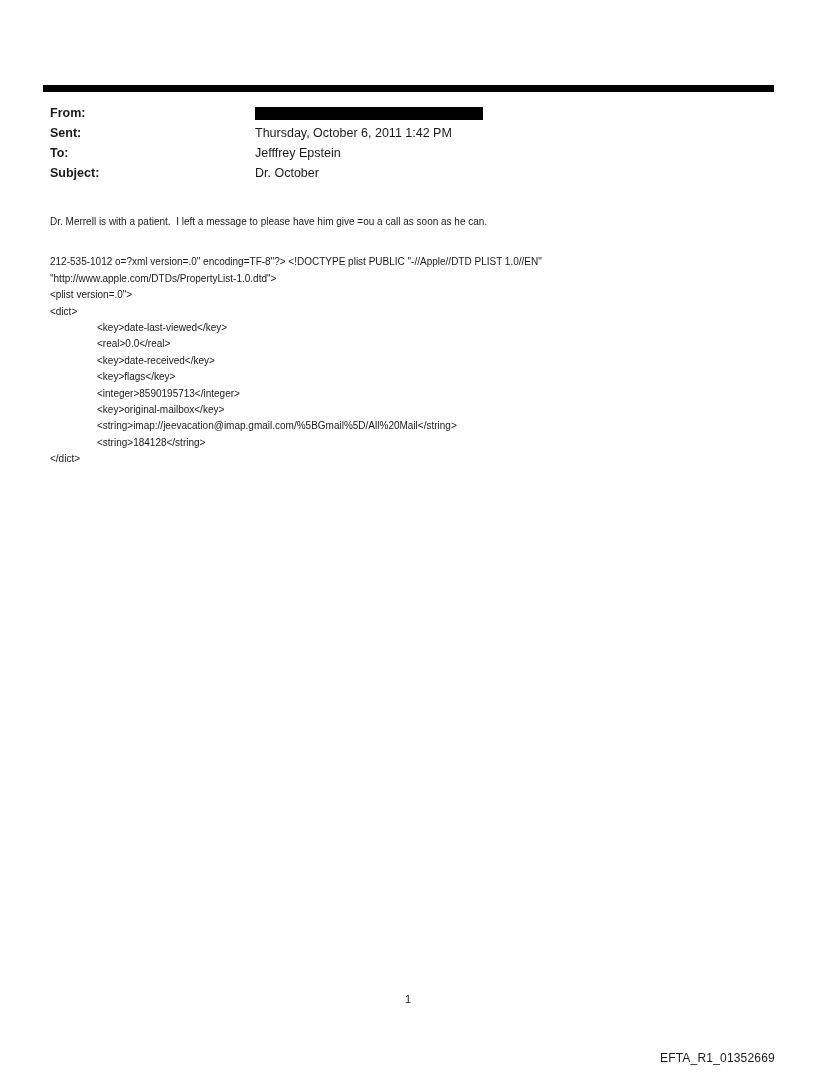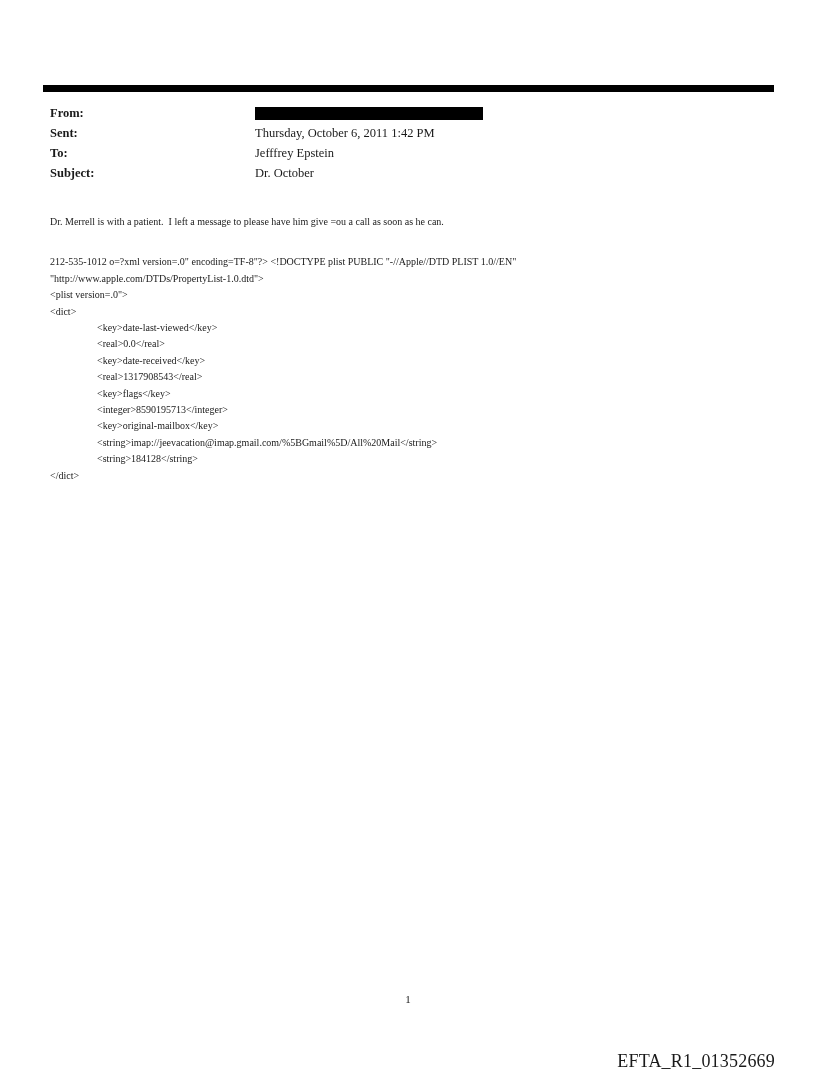--- a/index.html
+++ b/index.html
@@ -11,21 +11,20 @@
     font-family: "Liberation Sans", sans-serif;
     color: #1a1a1a;
     overflow: hidden;
   }
   .page {
     position: absolute;
     left: 0; top: 0;
     width: 816px;
     height: 780px;
     background: #ffffff;
-    font-family: Liberation Serif, serif;
   }
   .top-rule {
     position: absolute;
     left: 43px;
     top: 85px;
     width: 731px;
     height: 7px;
     background: #000000;
   }
   .headers {
@@ -73,21 +72,21 @@
     top: 993px;
     left: 0;
     width: 100%;
     text-align: center;
     font-size: 11px;
   }
   .stamp {
     position: absolute;
     top: 1051px;
     right: 41px;
-    font-size: 18px;
+    font-size: 12px;
     letter-spacing: 0.2px;
   }
 </style>
 </head>
 <body>
 
 <div class="page">
 
   <div class="top-rule"></div>
 
@@ -113,21 +112,20 @@
   <div class="email-body">
     <div class="line">Dr. Merrell is with a patient.  I left a message to please have him give =ou a call as soon as he can.</div>
     <div class="blank-line"></div>
     <div class="line">212-535-1012 o=?xml version=.0" encoding=TF-8"?&gt; &lt;!DOCTYPE plist PUBLIC "-//Apple//DTD PLIST 1.0//EN"</div>
     <div class="line">"http://www.apple.com/DTDs/PropertyList-1.0.dtd"&gt;</div>
     <div class="line">&lt;plist version=.0"&gt;</div>
     <div class="line">&lt;dict&gt;</div>
     <div class="line indent">&lt;key&gt;date-last-viewed&lt;/key&gt;</div>
     <div class="line indent">&lt;real&gt;0.0&lt;/real&gt;</div>
     <div class="line indent">&lt;key&gt;date-received&lt;/key&gt;</div>
-    <div class="line indent">&lt;real&gt;1317908543&lt;/real&gt;</div>
     <div class="line indent">&lt;key&gt;flags&lt;/key&gt;</div>
     <div class="line indent">&lt;integer&gt;8590195713&lt;/integer&gt;</div>
     <div class="line indent">&lt;key&gt;original-mailbox&lt;/key&gt;</div>
     <div class="line indent">&lt;string&gt;imap://jeevacation@imap.gmail.com/%5BGmail%5D/All%20Mail&lt;/string&gt;</div>
     <div class="line indent">&lt;string&gt;184128&lt;/string&gt;</div>
     <div class="line">&lt;/dict&gt;</div>
   </div>
 
   <div class="page-number">1</div>
 

